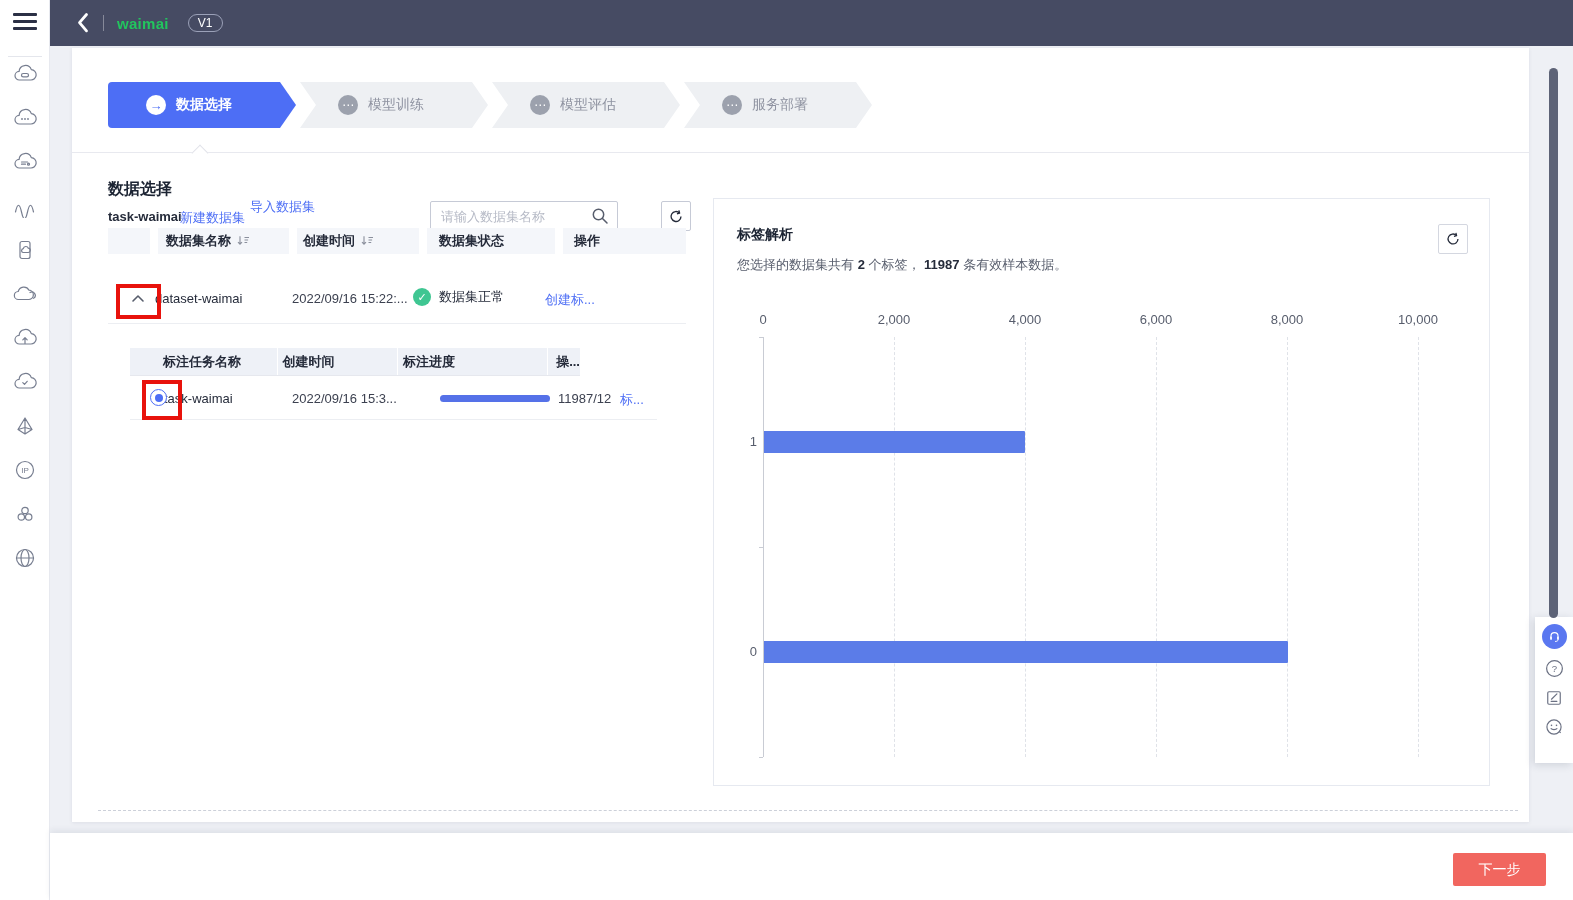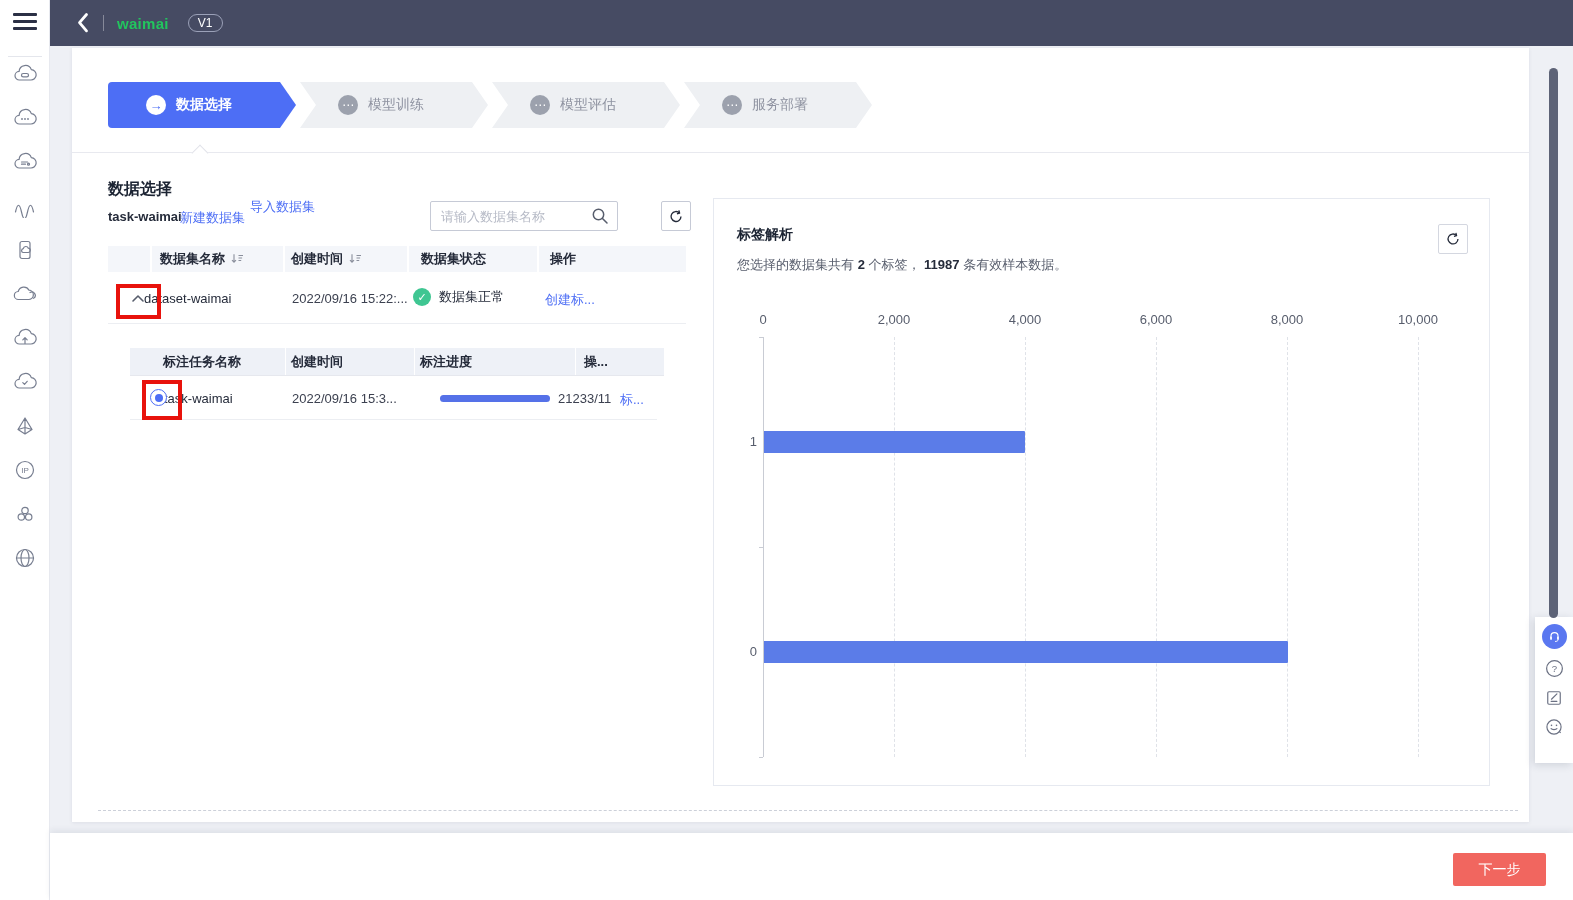--- a/index.html
+++ b/index.html
@@ -46,33 +46,33 @@
   #link-import{position:absolute;left:250px;top:198px;}
   #search-wrap{position:absolute;left:430px;top:201px;width:188px;height:30px;border:1px solid #c6cad6;border-radius:2px;background:#fff;box-sizing:border-box;}
   #search-input{position:absolute;left:0;top:0;width:188px;height:28px;border:0;outline:none;padding:0 0 0 10px;font-size:13px;color:#252b3a;font-family:inherit;background:transparent;}
   #search-input::placeholder{color:#b6bac6;}
   #search-ic{position:absolute;right:8px;top:5px;width:18px;height:18px;cursor:pointer;}
   .refresh-btn{position:absolute;width:30px;height:30px;border:1px solid #c6cad6;border-radius:2px;background:#fff;box-sizing:border-box;display:flex;align-items:center;justify-content:center;cursor:pointer;}
   #refresh-1{left:661px;top:201px;}
   #refresh-2{left:1438px;top:224px;border-color:#d4d7e0;}
 
   
-  #ds-head{position:absolute;left:108px;top:246px;width:578px;height:26px;display:flex;gap:2px;background:#fff;}
+  #ds-head{position:absolute;left:108px;top:228px;width:578px;height:26px;display:flex;gap:8px;background:#fff;}
   .hd-cell{background:#f4f6fa;color:#252b3a;font-weight:bold;display:flex;align-items:center;box-sizing:border-box;}
   .sort-ic{margin-left:6px;display:inline-flex;}
   #ds-row{position:absolute;left:108px;top:272px;width:578px;height:52px;border-bottom:1px solid #eceef2;box-sizing:border-box;background:#fff;}
   #expand-btn{position:absolute;left:127px;top:288px;width:22px;height:20px;cursor:pointer;display:flex;align-items:center;justify-content:center;}
-  #ds-name{position:absolute;left:144px;top:291px;}
+  #ds-name{position:absolute;left:155px;top:291px;}
   #ds-created{position:absolute;left:292px;top:291px;color:#3c4150;}
   #ds-status{position:absolute;left:413px;top:288px;display:flex;align-items:center;gap:8px;}
   .ok-circle{width:18px;height:18px;border-radius:50%;background:#3fc692;color:#fff;font-size:11px;display:flex;align-items:center;justify-content:center;}
   #ds-action{position:absolute;left:545px;top:291px;}
 
   
-  #lt-head{position:absolute;left:130px;top:348px;width:534px;height:27px;display:flex;gap:1px;background:#fff;border-bottom:1px solid #e6e8ee;}
+  #lt-head{position:absolute;left:130px;top:348px;width:450px;height:27px;display:flex;gap:1px;background:#fff;border-bottom:1px solid #e6e8ee;}
   .hd2-cell{background:#eef1f7;color:#252b3a;font-weight:bold;display:flex;align-items:center;box-sizing:border-box;}
   #lt-row{position:absolute;left:130px;top:376px;width:527px;height:44px;border-bottom:1px solid #eceef2;box-sizing:border-box;background:#fff;}
   .radio{position:absolute;left:150px;top:389px;width:17px;height:17px;border-radius:50%;background:#fff;border:1.5px solid #4d6ef5;box-sizing:border-box;display:flex;align-items:center;justify-content:center;cursor:pointer;z-index:3;}
   .radio i{width:8px;height:8px;border-radius:50%;background:#4d6ef5;}
   #lt-name{position:absolute;left:164px;top:391px;z-index:2;}
   #lt-created{position:absolute;left:292px;top:391px;color:#3c4150;text-align:center;}
   #progress-track{position:absolute;left:440px;top:395px;width:110px;height:7px;border-radius:3.5px;background:#e8ebf2;}
   #progress-fill{height:7px;border-radius:3.5px;background:#5571e8;}
   #lt-progress-text{position:absolute;left:558px;top:391px;color:#3c4150;}
   #lt-action{position:absolute;left:620px;top:391px;}
@@ -295,21 +295,21 @@
   </div>
   <div id="lt-row"></div>
   <span class="radio">
       <i></i>
     </span>
   <span id="lt-name" class="abs">task-waimai</span>
   <span id="lt-created" class="abs">2022/09/16 15:3...</span>
   <div id="progress-track">
       <div id="progress-fill" style="width: 100%;"></div>
     </div>
-  <span id="lt-progress-text" class="abs">21233/11</span>
+  <span id="lt-progress-text" class="abs">11987/12</span>
   <a id="lt-action" class="blue-link abs">标...</a>
 
 
   <div id="panel"></div>
   <div id="panel-title">标签解析</div>
   <button id="refresh-2" class="refresh-btn">
     <svg viewBox="0 0 20 20" width="18" height="18">
         <path d="M16.2 10a6.2 6.2 0 1 1-1.8-4.4" fill="none" stroke="#252b3a" stroke-width="1.6"></path>
         <path d="M13.6 2.4l.9 3.3-3.3.9" fill="none" stroke="#252b3a" stroke-width="1.6" stroke-linejoin="round"></path>
       </svg>

